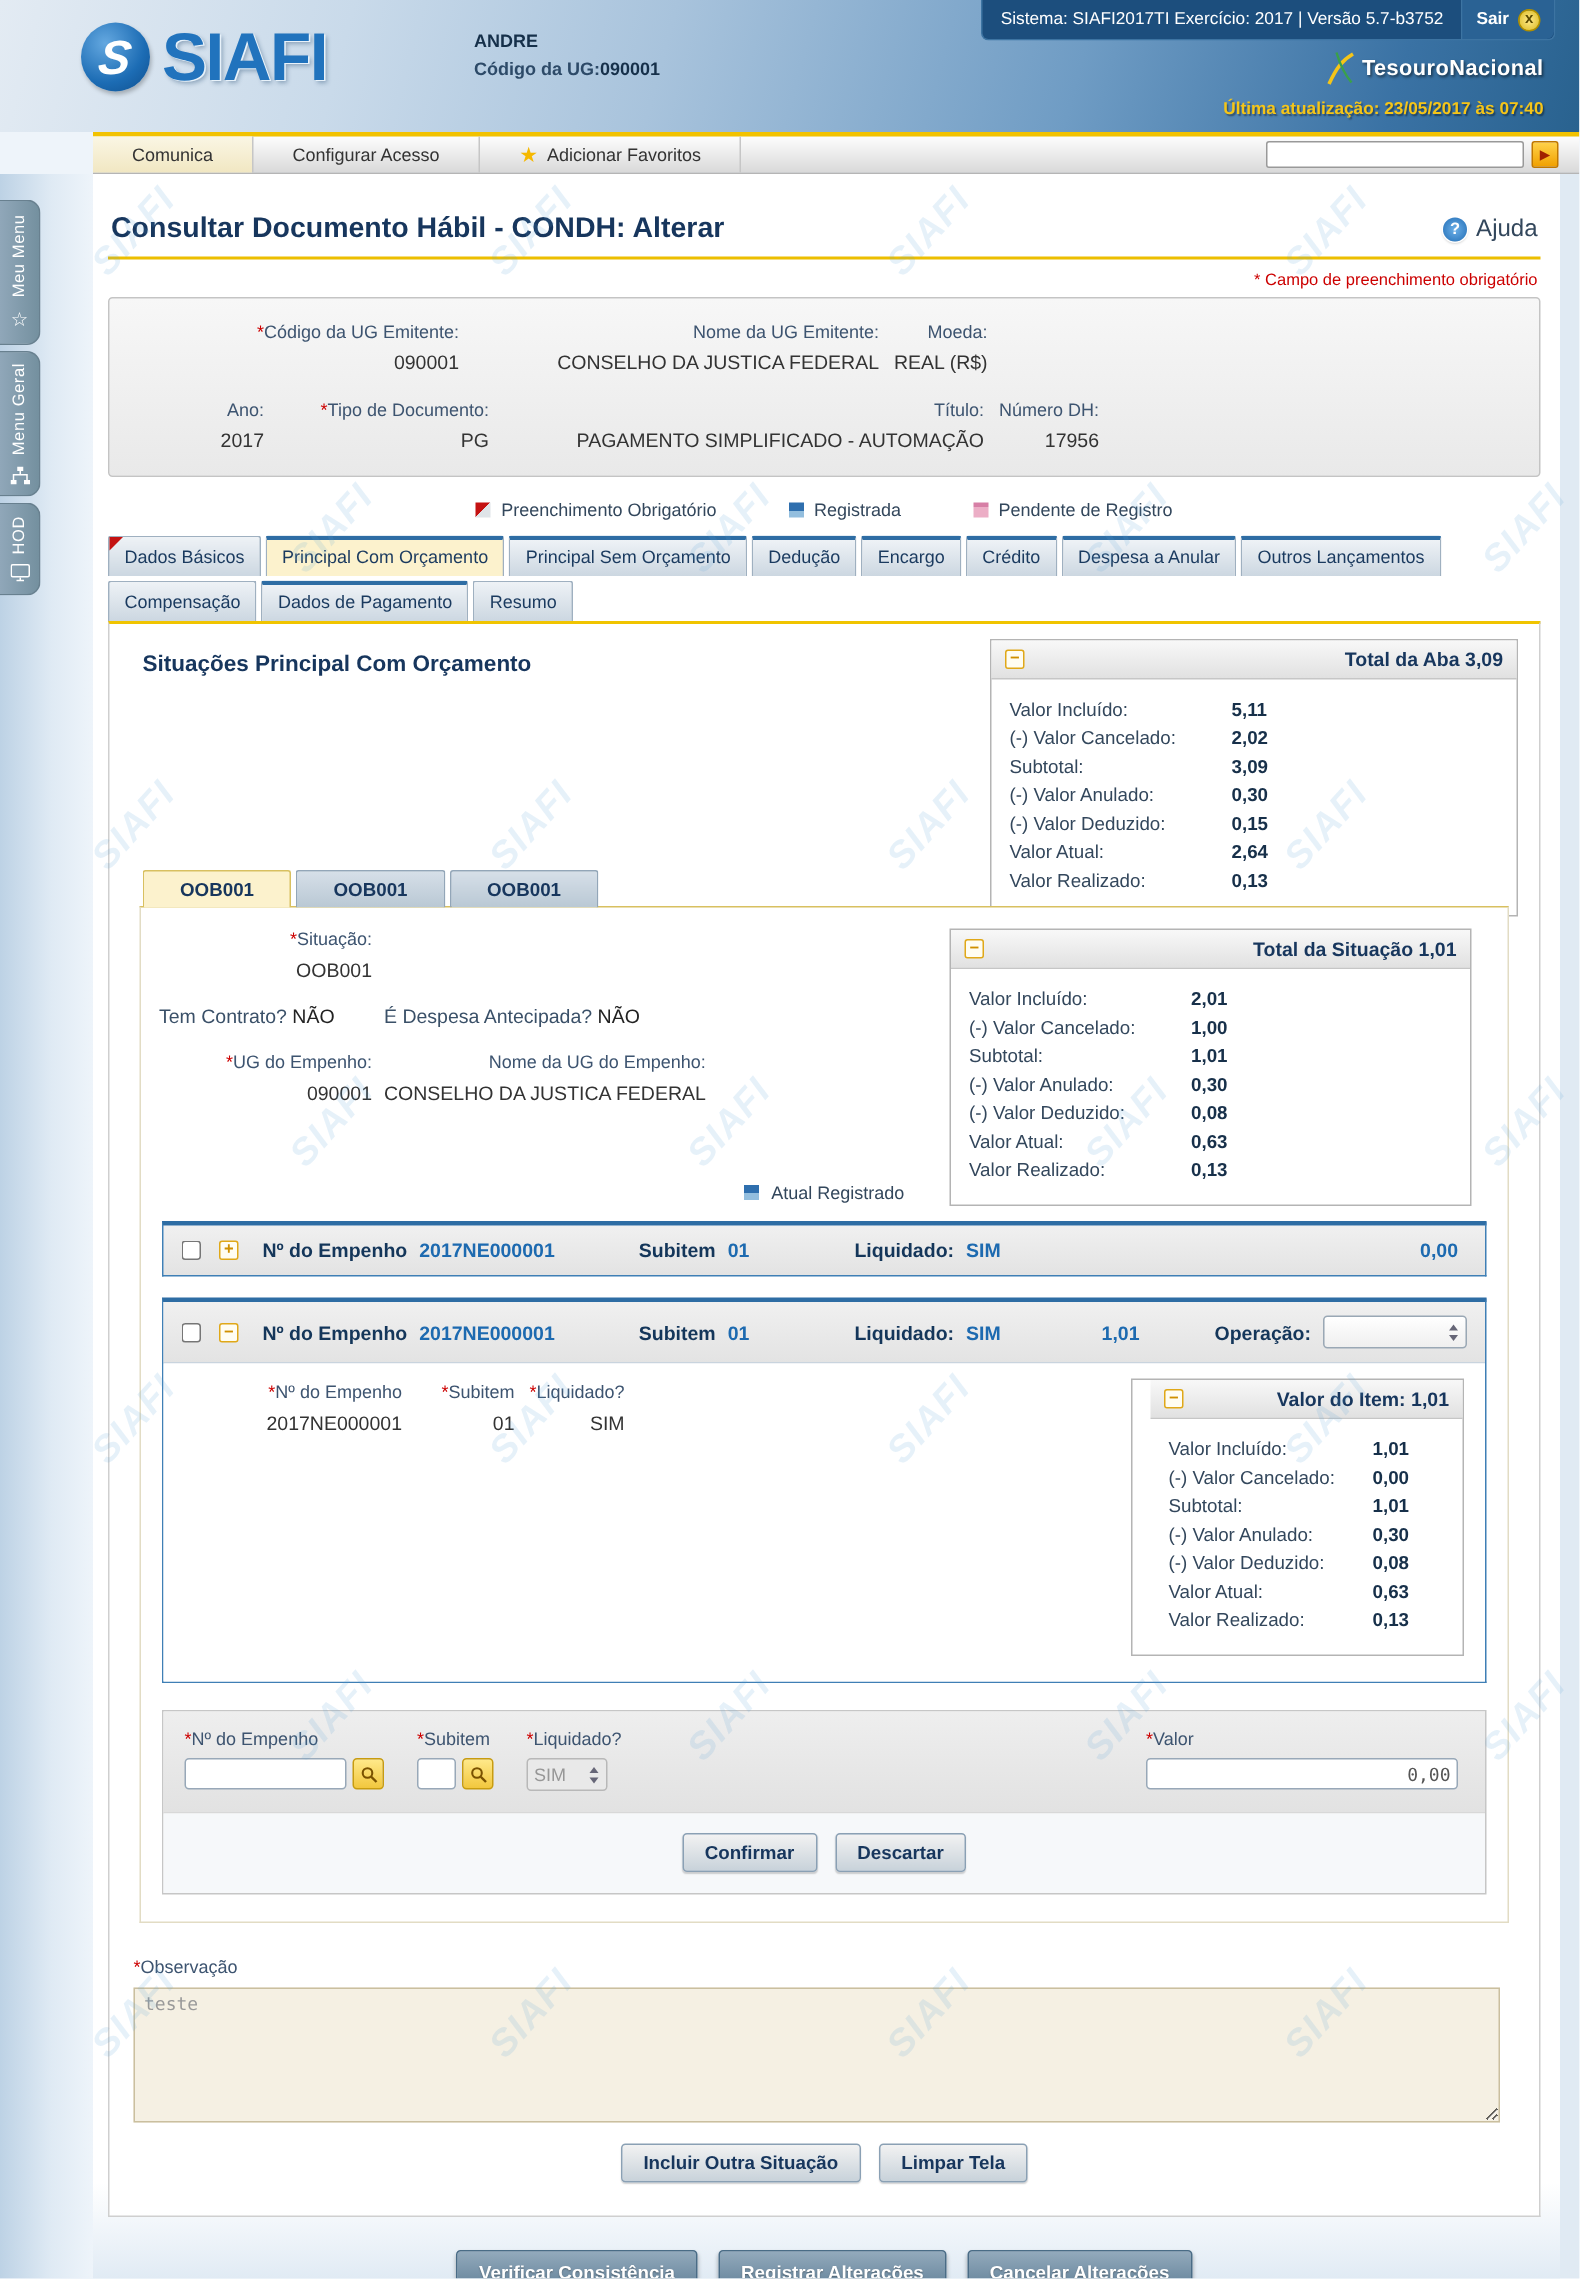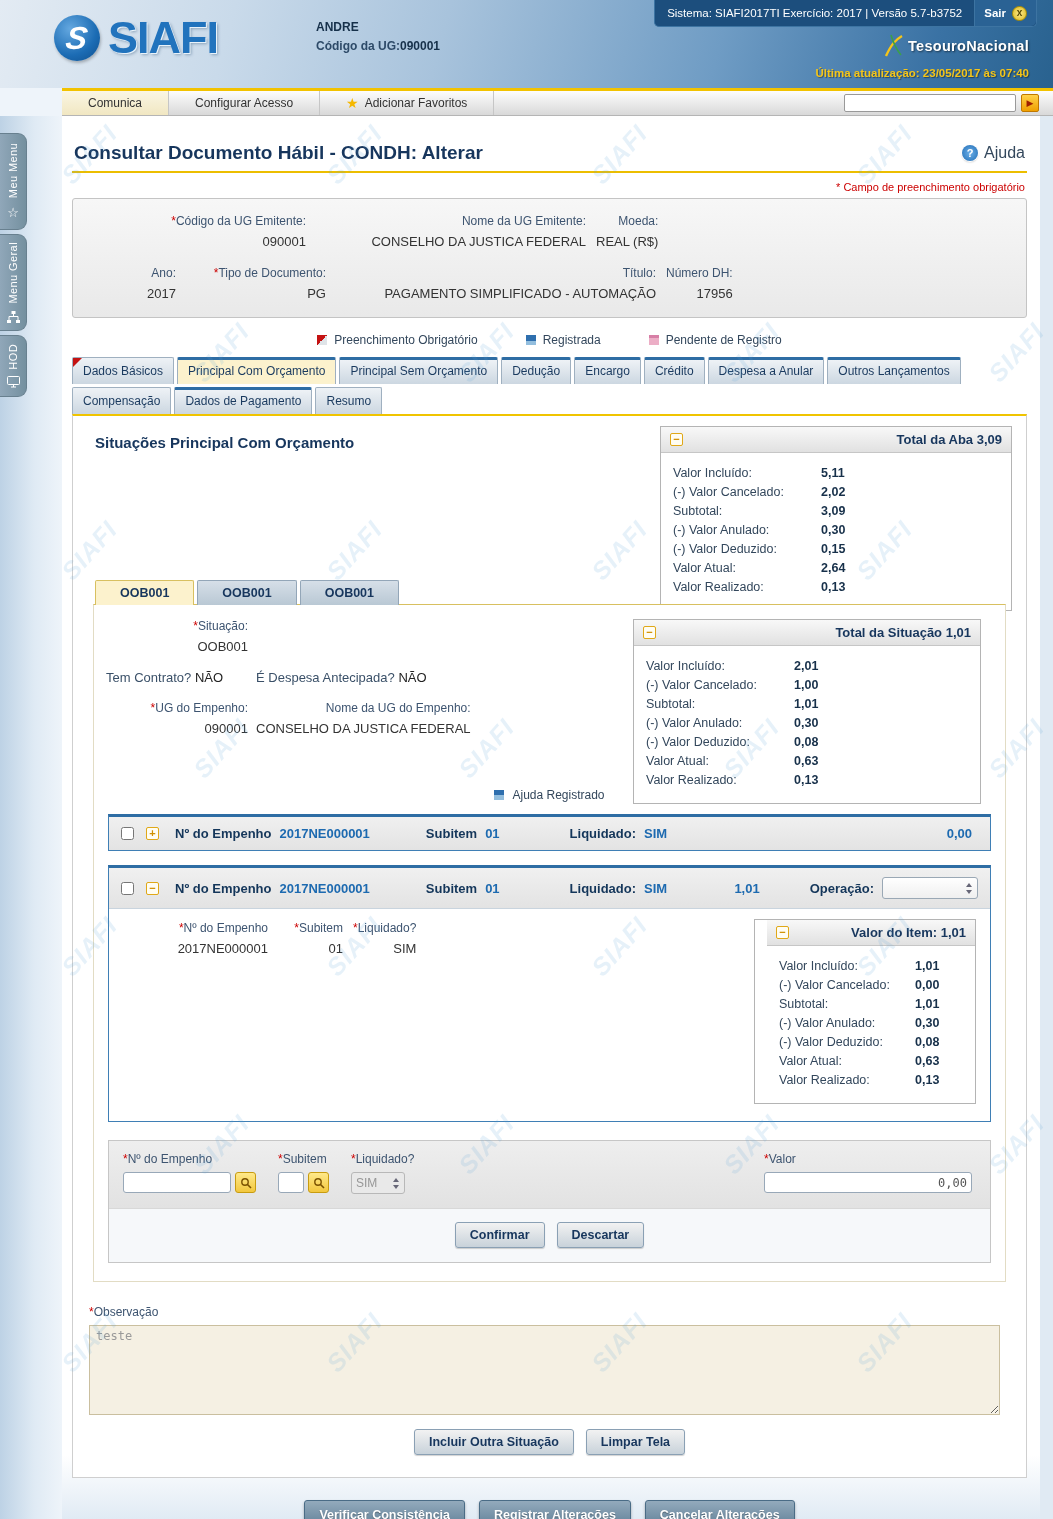--- a/index.html
+++ b/index.html
@@ -507,21 +507,21 @@
 
                 <div class="vrow">
                   <span class="vl">Valor Realizado:</span>
                   <span class="vv">0,13</span>
                 </div>
               </div>
           </div>
 
           <div class="item-reg">
             <span class="ir-ic"></span>
-            <span>Ajuda Registrado</span>
+            <span>Atual Registrado</span>
           </div>
 
           <div class="emp-row">
             <input type="checkbox" class="cb" style="">
             <span class="pm plus"></span>
             <span class="e-lbl">Nº do Empenho</span>
             <span class="e-val">2017NE000001</span>
             <span class="e-lbl ml56">Subitem</span>
             <span class="e-val">01</span>
             <span class="e-lbl ml46">Liquidado:</span>

